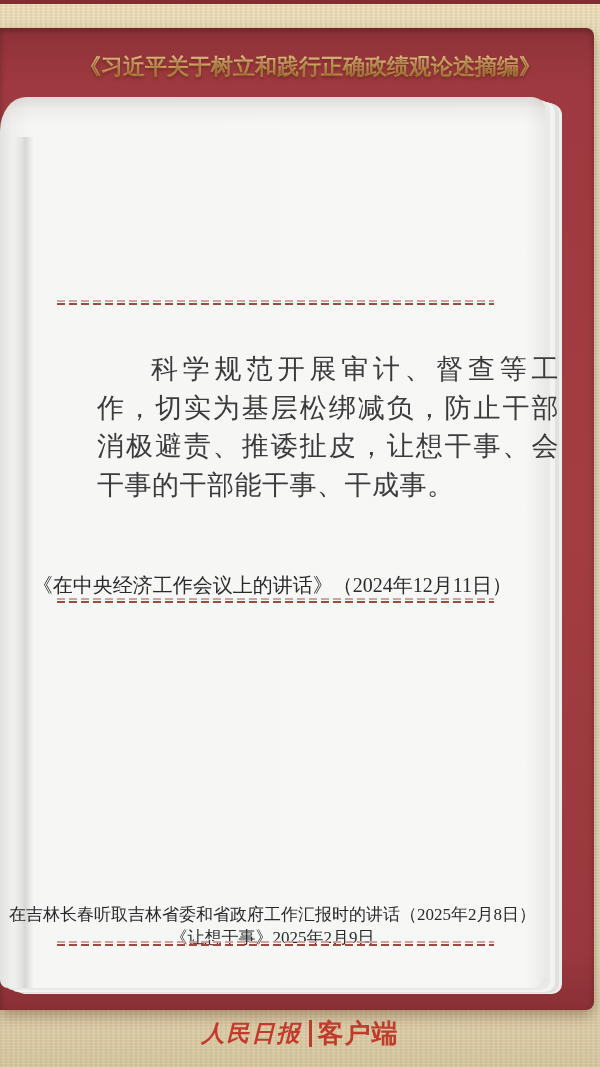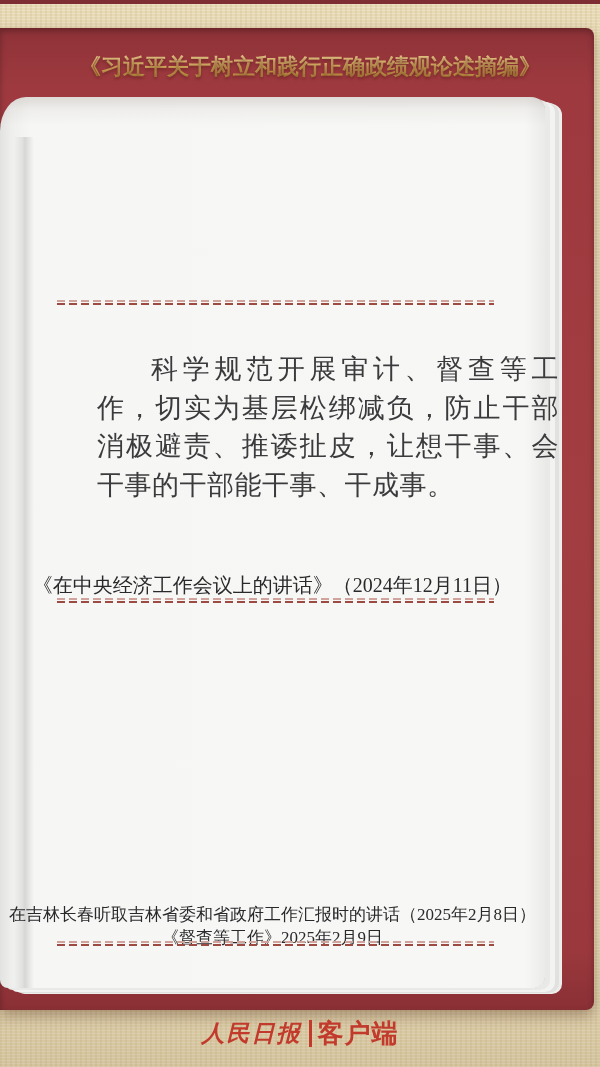--- a/index.html
+++ b/index.html
@@ -119,21 +119,21 @@
 
     <div class="para para1">科学规范开展审计、督查等工作，切实为基层松绑减负，防止干部消极避责、推诿扯皮，让想干事、会干事的干部能干事、干成事。</div>
 
     <div class="cite cite1">《在中央经济工作会议上的讲话》（2024年12月11日）</div>
 
     <div class="divider sep2"></div>
 
 
     <div class="cite cite2">
       <div>在吉林长春听取吉林省委和省政府工作汇报时的讲话（2025年2月8日）</div>
-      <div>《督查等工作》2025年2月9日</div>
+      <div>《让想干事》2025年2月9日</div>
     </div>
 
     <div class="divider sep3"></div>
 
   </div>
 </div>
 
 <div class="footer-logo">
   <span class="logo-masthead">人民日报</span><span class="logo-bar"></span><span class="logo-suffix">客户端</span>
 </div>

